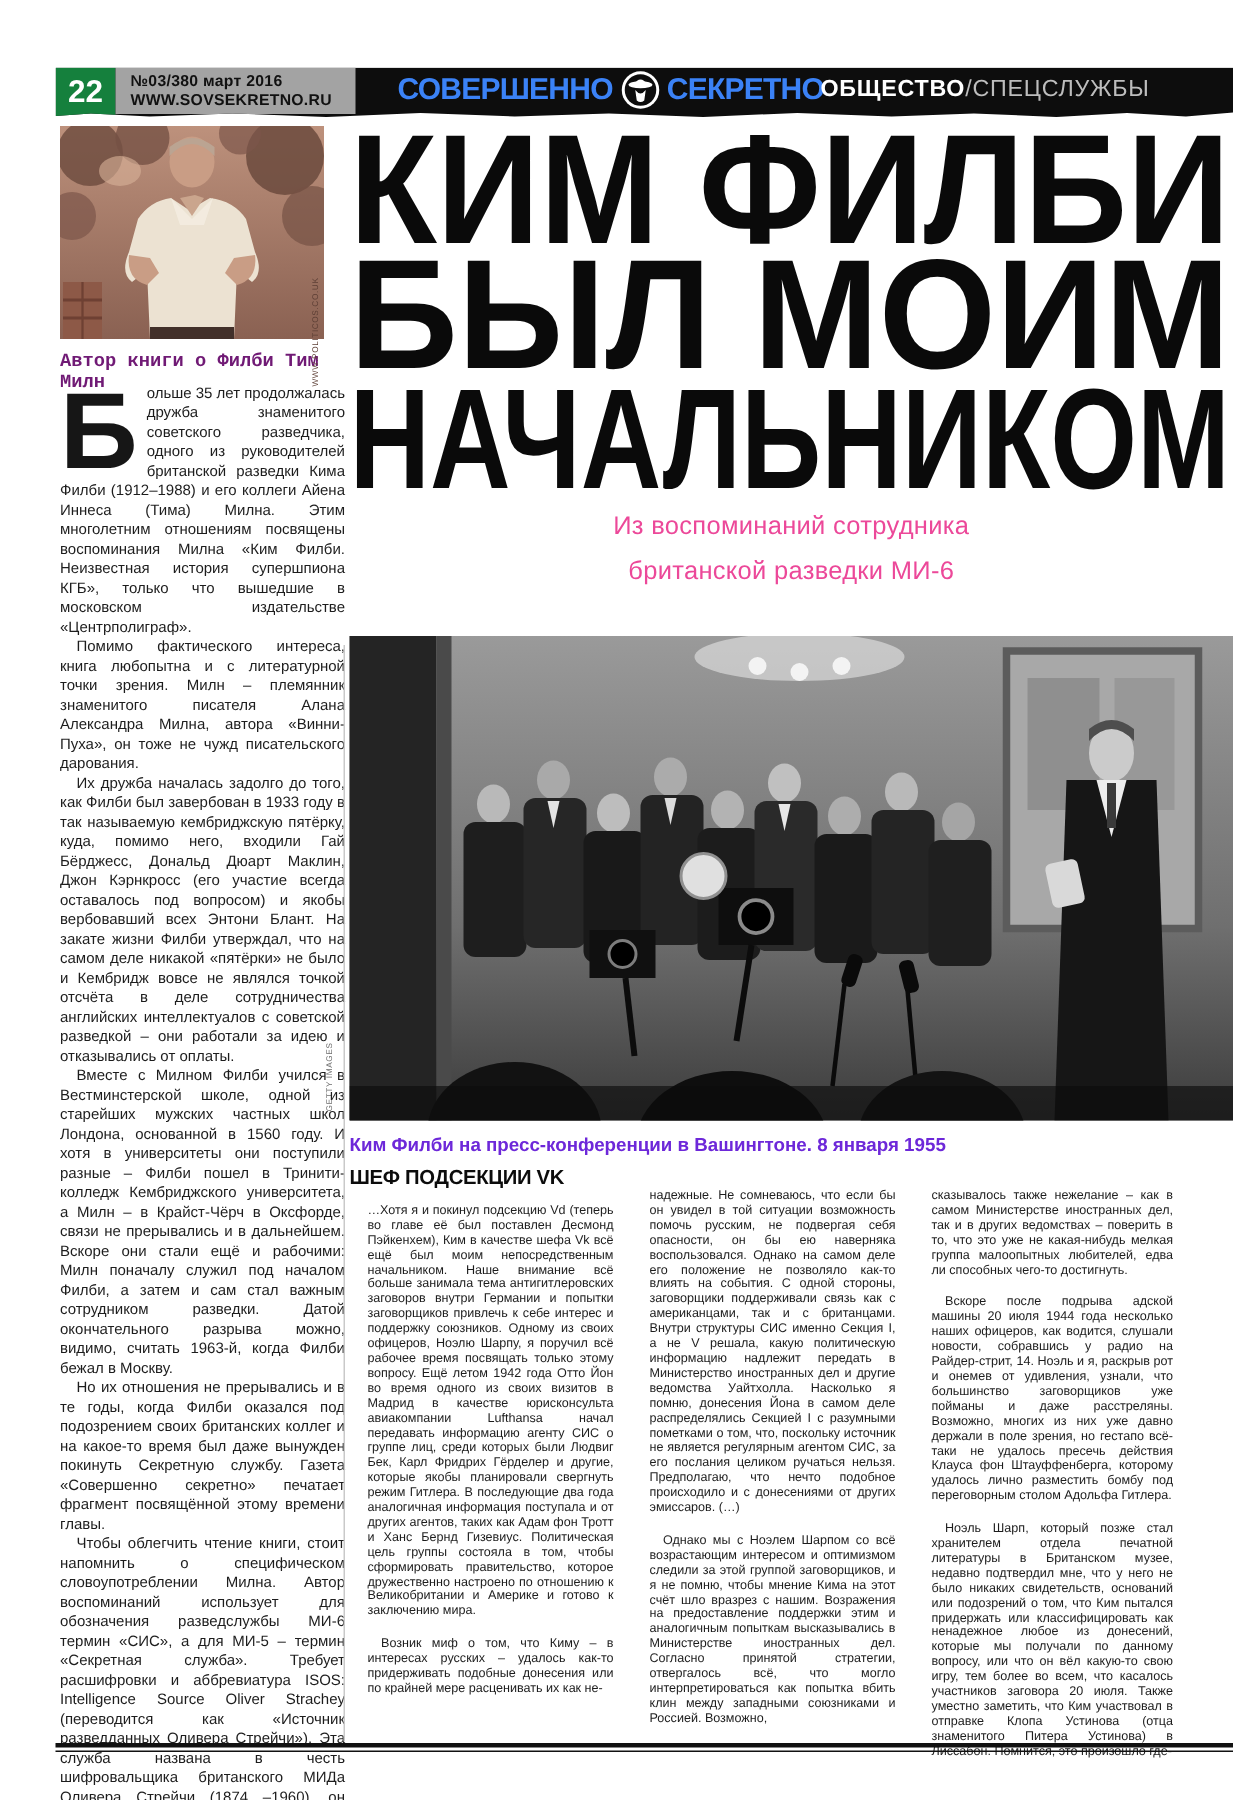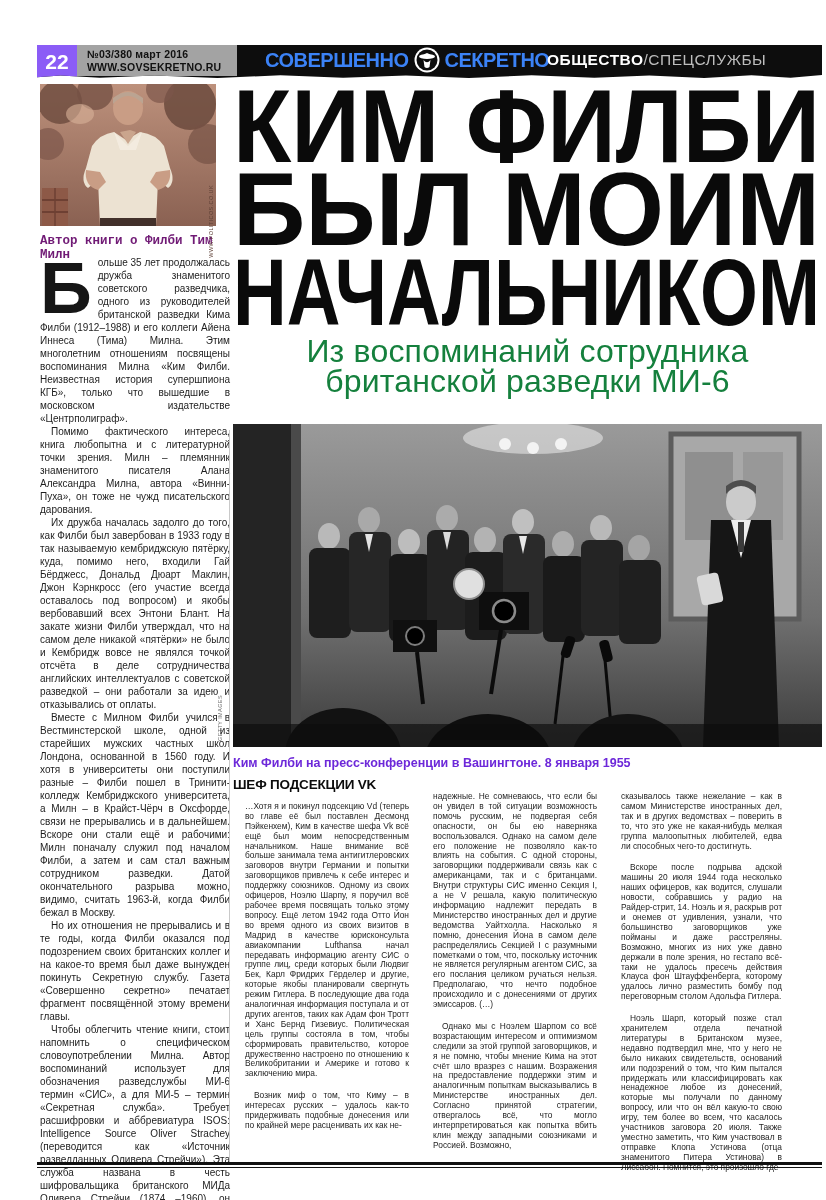--- a/index.html
+++ b/index.html
@@ -3,21 +3,21 @@
 <meta charset="utf-8">
 <style>
   html,body{margin:0;padding:0;background:#ffffff;}
   .page{position:relative;width:826px;height:1200px;background:#ffffff;overflow:hidden;
         font-family:"Liberation Sans","DejaVu Sans",sans-serif;color:#1c1c1c;}
 
   
   .header-bar{position:absolute;left:37px;top:45px;width:785px;height:34px;background:#0d0d0d;
     clip-path:polygon(0 0,100% 0,100% 88%,96% 96%,91% 89%,85% 97%,78% 90%,71% 96%,63% 89%,55% 97%,
                       47% 90%,39% 96%,31% 89%,23% 97%,15% 90%,8% 96%,3% 90%,0 95%);}
-  .pageno-box{position:absolute;left:0;top:0;bottom:0;width:40px;background:#8b5cf6;display:flex;
+  .pageno-box{position:absolute;left:0;top:0;bottom:0;width:40px;background:#15803d;display:flex;
     align-items:center;justify-content:center;color:#fff;font-size:21px;font-weight:bold;}
   .issue-panel{position:absolute;left:40px;top:0;bottom:3px;width:160px;background:#a3a3a3;
     padding:3px 0 0 10px;box-sizing:border-box;}
   .issue-line{font-size:10.5px;font-weight:bold;color:#111;line-height:13px;letter-spacing:.2px;}
   .masthead{position:absolute;left:228px;top:0;height:30px;display:flex;align-items:center;gap:5px;}
   .masthead-word{color:#3b82f6;font-size:20px;font-weight:bold;letter-spacing:-.5px;}
   .emblem{width:26px;height:26px;flex:0 0 auto;}
   .section-label{position:absolute;left:470px;top:0;height:30px;display:flex;align-items:center;
     font-size:15.5px;letter-spacing:.5px;}
   .section-main{color:#ffffff;font-weight:bold;margin-left:40px;}
@@ -28,21 +28,21 @@
   .milne-photo{position:relative;width:176px;height:142px;}
   .milne-photo svg{display:block;}
   .milne-credit{position:absolute;right:2px;bottom:4px;writing-mode:vertical-rl;transform:rotate(180deg);
     font-size:5.5px;color:#5d3f35;letter-spacing:.4px;}
   .milne-caption{margin-top:8px;font-size:12.5px;font-weight:bold;color:#701a75;font-family:Liberation Mono, monospace;}
 
   
   .headline-svg{position:absolute;left:233px;top:82px;}
   .headline-svg text{font-family:"Liberation Sans","DejaVu Sans",sans-serif;font-weight:bold;fill:#0a0a0a;}
   .subtitle{position:absolute;left:233px;top:336px;width:589px;text-align:center;
-    font-size:32px;line-height:30px;color:#15803d;letter-spacing:.2px;}
+    font-size:17px;line-height:30px;color:#ec4899;letter-spacing:.2px;}
 
   
   .main-photo{position:absolute;left:233px;top:424px;width:589px;height:323px;background:#555;}
   .main-photo svg{display:block;}
   .getty-credit{position:absolute;left:217px;top:695px;writing-mode:vertical-rl;transform:rotate(180deg);
     font-size:5.5px;color:#6e6e6e;letter-spacing:.4px;}
   .photo-caption{position:absolute;left:233px;top:756px;width:589px;font-size:12.5px;font-weight:bold;color:#6d28d9;}
 
   
   .col1{position:absolute;left:40px;top:256px;width:190px;font-size:10px;line-height:13px;

